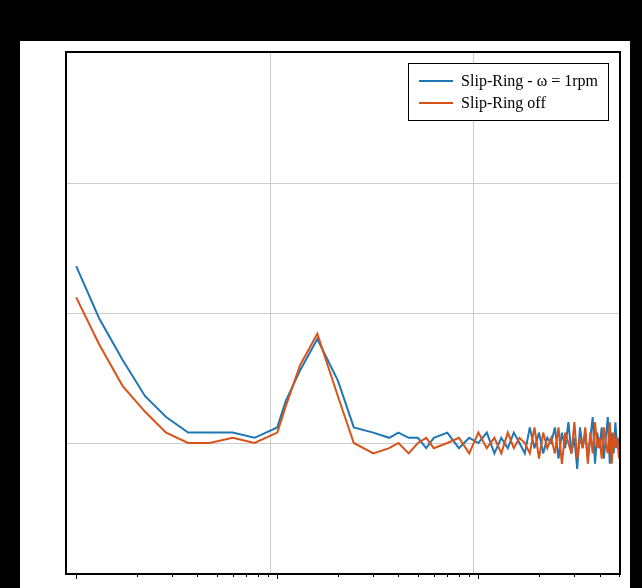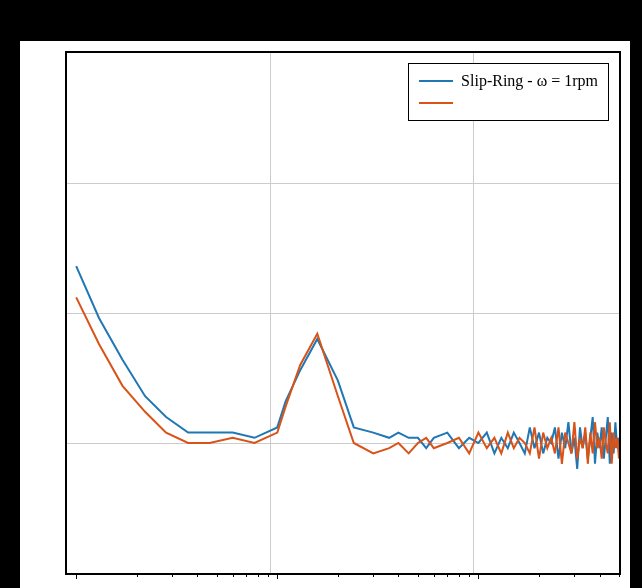--- a/index.html
+++ b/index.html
@@ -128,17 +128,18 @@
         <div class="tick-minor" style="left: 552px;"></div>
       </div>
 
     <div class="legend">
       <div class="legend-row">
         <span class="legend-swatch" style="border-color:#1f77b4"></span>
         <span>Slip-Ring - ω = 1rpm</span>
       </div>
       <div class="legend-row">
         <span class="legend-swatch" style="border-color:#d95319"></span>
+        <span>Slip-Ring off</span>
       </div>
     </div>
 
   </div>
 </div>
 
 </body></html>

